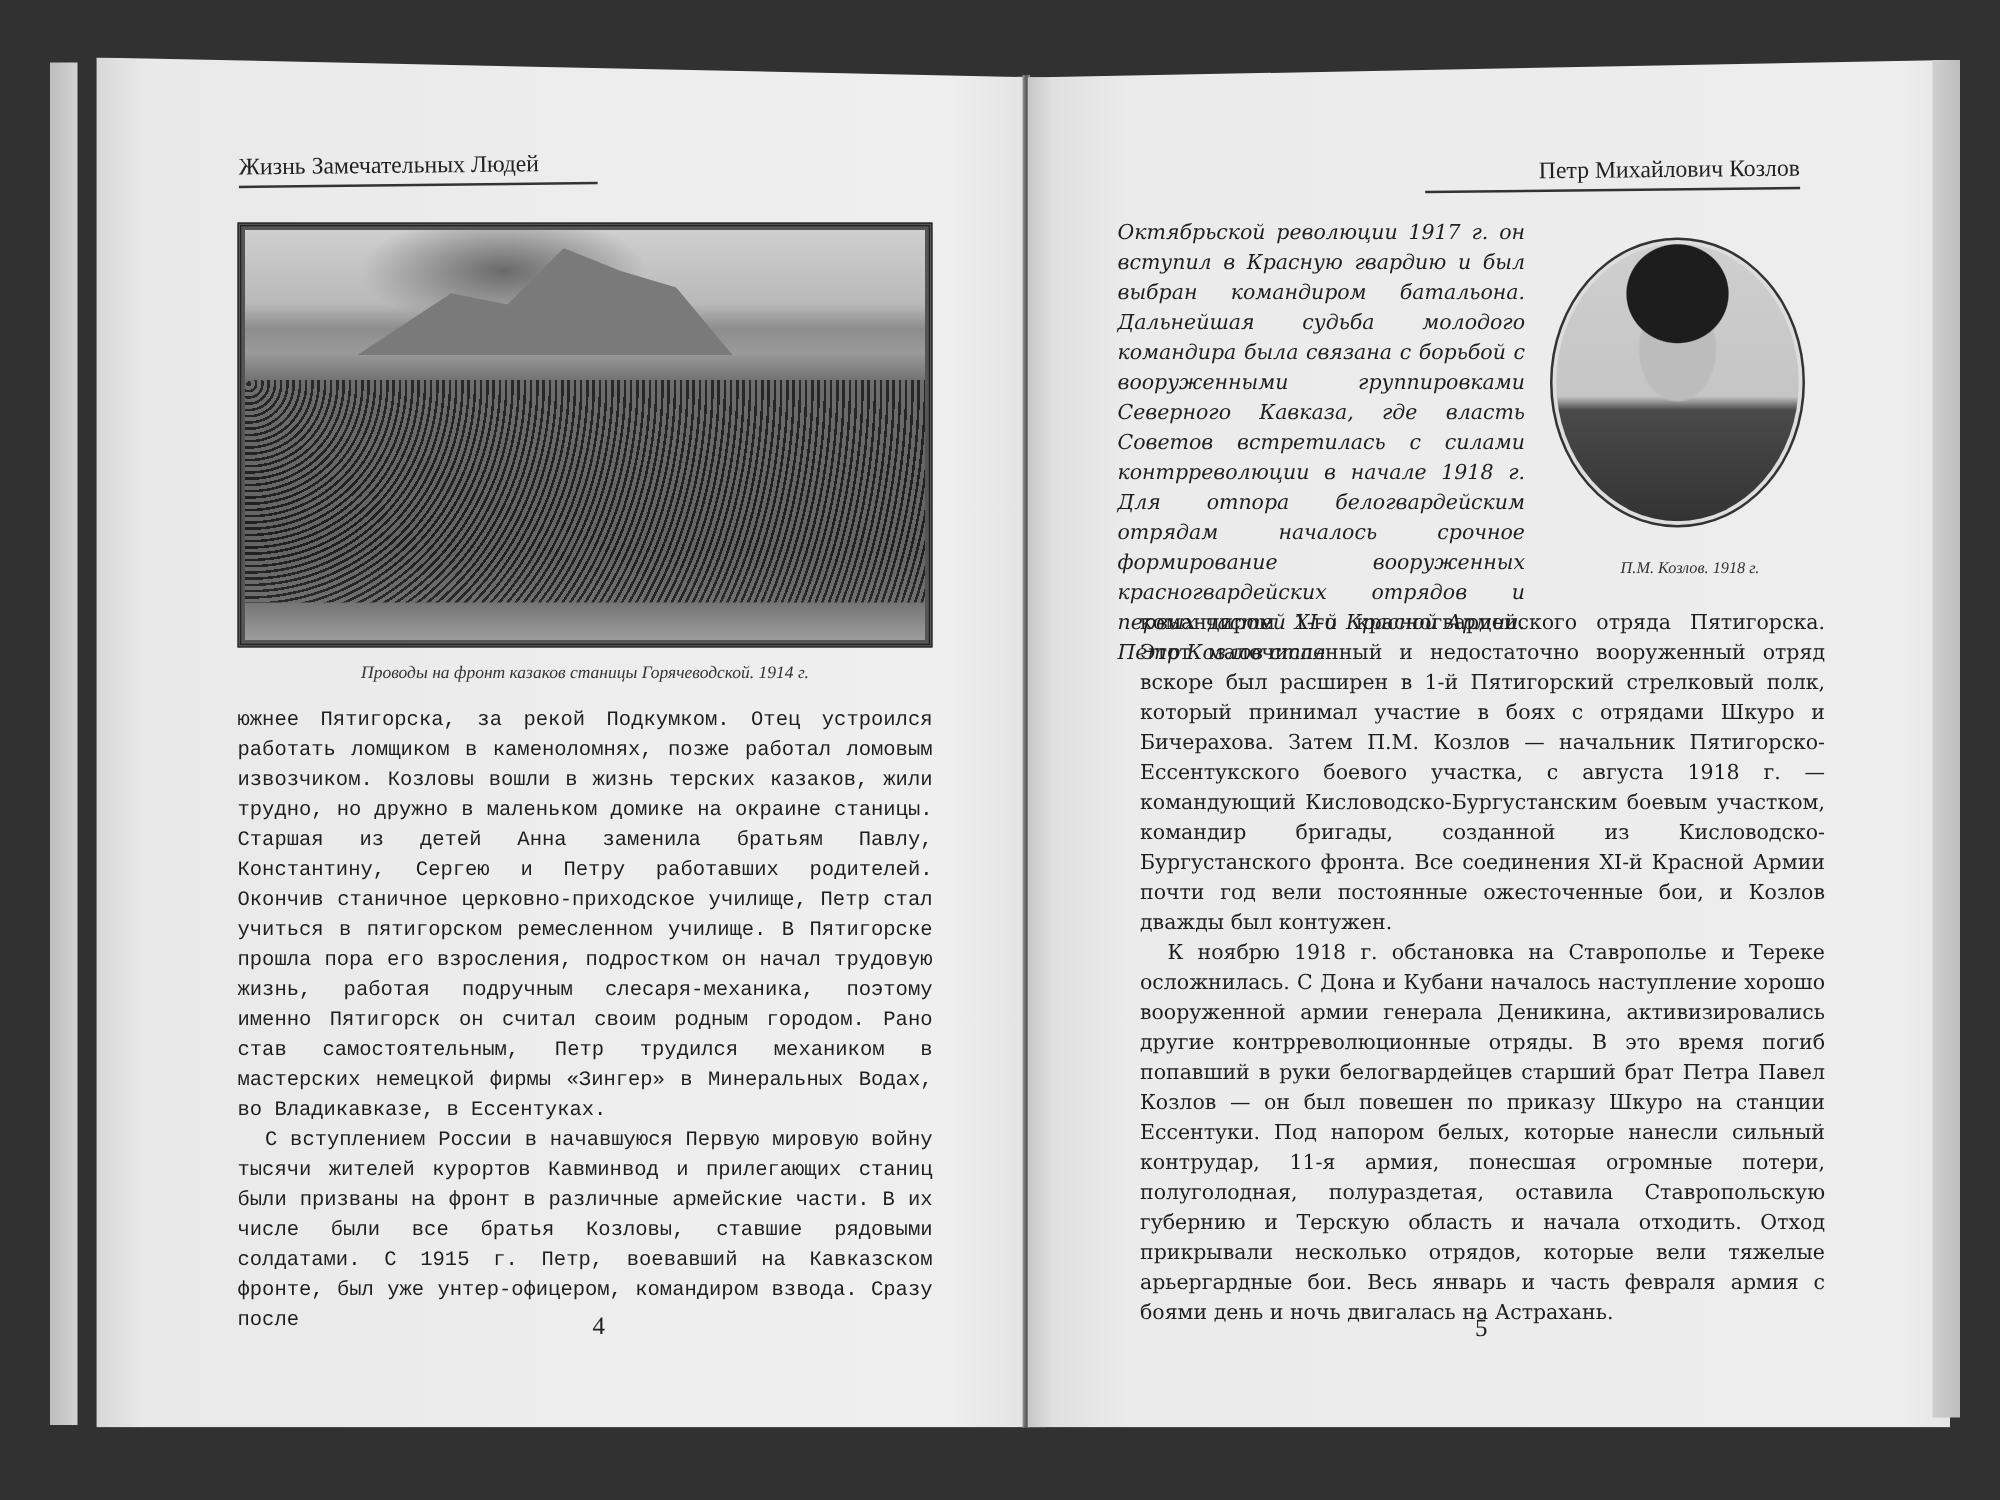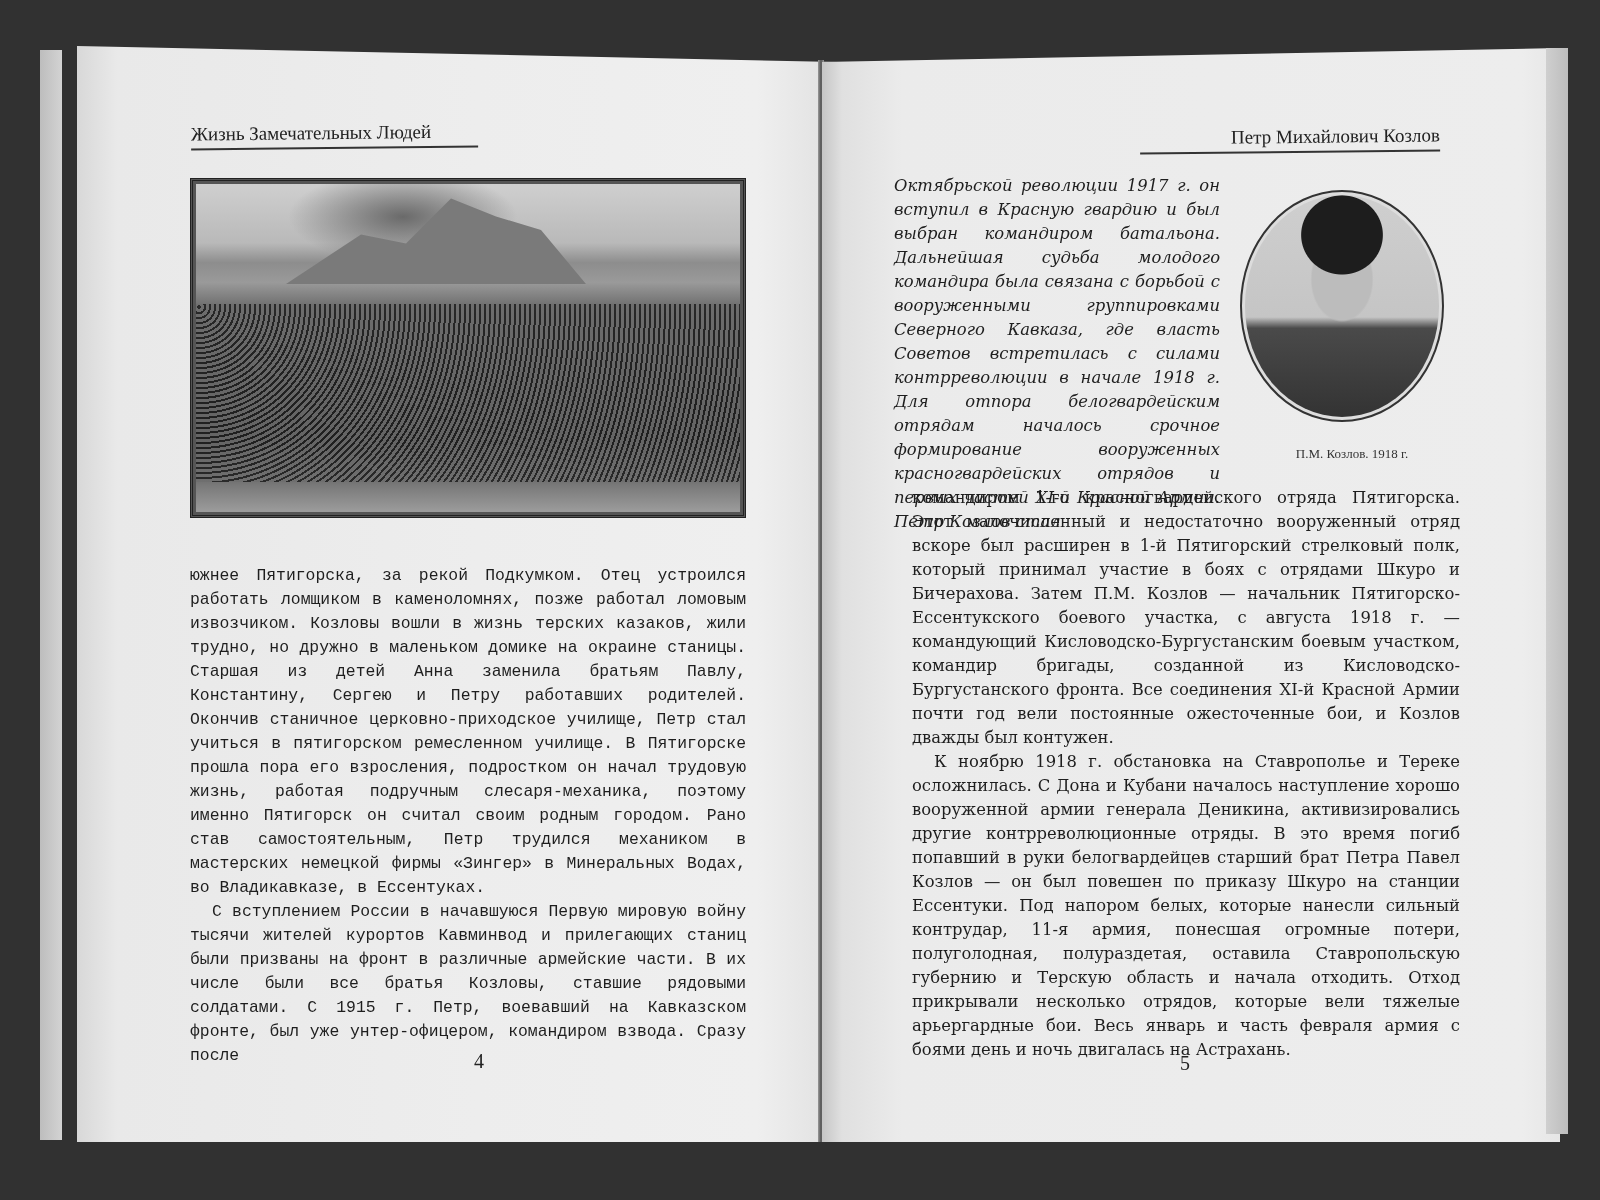--- a/index.html
+++ b/index.html
@@ -51,21 +51,21 @@
   .photo .mountain {
     position:absolute; left:90px; top:10px; width:300px; height:90px;
     background:#7a7a7a; clip-path:polygon(0 100%,25% 45%,40% 55%,55% 5%,70% 25%,85% 40%,100% 100%);
   }
   .photo .crowd {
     position:absolute; left:0; right:0; top:120px; bottom:30px;
     background:repeating-radial-gradient(circle at 3px 3px,#1d1d1d 0 2px,#6e6e6e 2px 5px);
     opacity:.85;
   }
   .caption {
-    position:absolute; font-family:"Liberation Serif", serif; font-size:14px; color:#333;
+    position:absolute; font-family:"Liberation Serif", serif; font-style:italic; font-size:14px; color:#333;
   }
   .cap-left { left:113px; top:489px; width:556px; text-align:center; }
   .cap-right { left:430px; top:404px; width:200px; text-align:center; font-size:13px; }
 
   .body-text {
     position:absolute; font-family:"DejaVu Serif", serif; font-size:16.4px; line-height:24px;
     color:#1e1e1e; text-align:justify;
   }
   .body-text p { margin:0; text-indent:0; }
   .body-text p.indent { text-indent:22px; }
@@ -97,20 +97,21 @@
 
   <div class="page page-left">
     <div class="running-head rh-left">Жизнь Замечательных Людей</div>
 
     <div class="photo-frame">
       <div class="photo">
         <div class="mountain"></div>
         <div class="crowd"></div>
       </div>
     </div>
+    <div class="caption cap-left">Проводы на фронт казаков станицы Горячеводской. 1914 г.</div>
 
     <div class="body-text bt-left">
       <p>южнее Пятигорска, за рекой Подкумком. Отец устроился работать ломщиком в каменоломнях, позже работал ломовым извозчиком. Козловы вошли в жизнь терских казаков, жили трудно, но дружно в маленьком домике на окраине станицы. Старшая из детей Анна заменила братьям Павлу, Константину, Сергею и Петру работавших родителей. Окончив станичное церковно-приходское училище, Петр стал учиться в пятигорском ремесленном училище. В Пятигорске прошла пора его взросления, подростком он начал трудовую жизнь, работая подручным слесаря-механика, поэтому именно Пятигорск он считал своим родным городом. Рано став самостоятельным, Петр трудился механиком в мастерских немецкой фирмы «Зингер» в Минеральных Водах, во Владикавказе, в Ессентуках.</p>
       <p class="indent">С вступлением России в начавшуюся Первую мировую войну тысячи жителей курортов Кавминвод и прилегающих станиц были призваны на фронт в различные армейские части. В их числе были все братья Козловы, ставшие рядовыми солдатами. С 1915 г. Петр, воевавший на Кавказском фронте, был уже унтер-офицером, командиром взвода. Сразу после</p>
     </div>
 
     <div class="page-num pn-left">4</div>
   </div>
 
   <div class="spine"></div>

